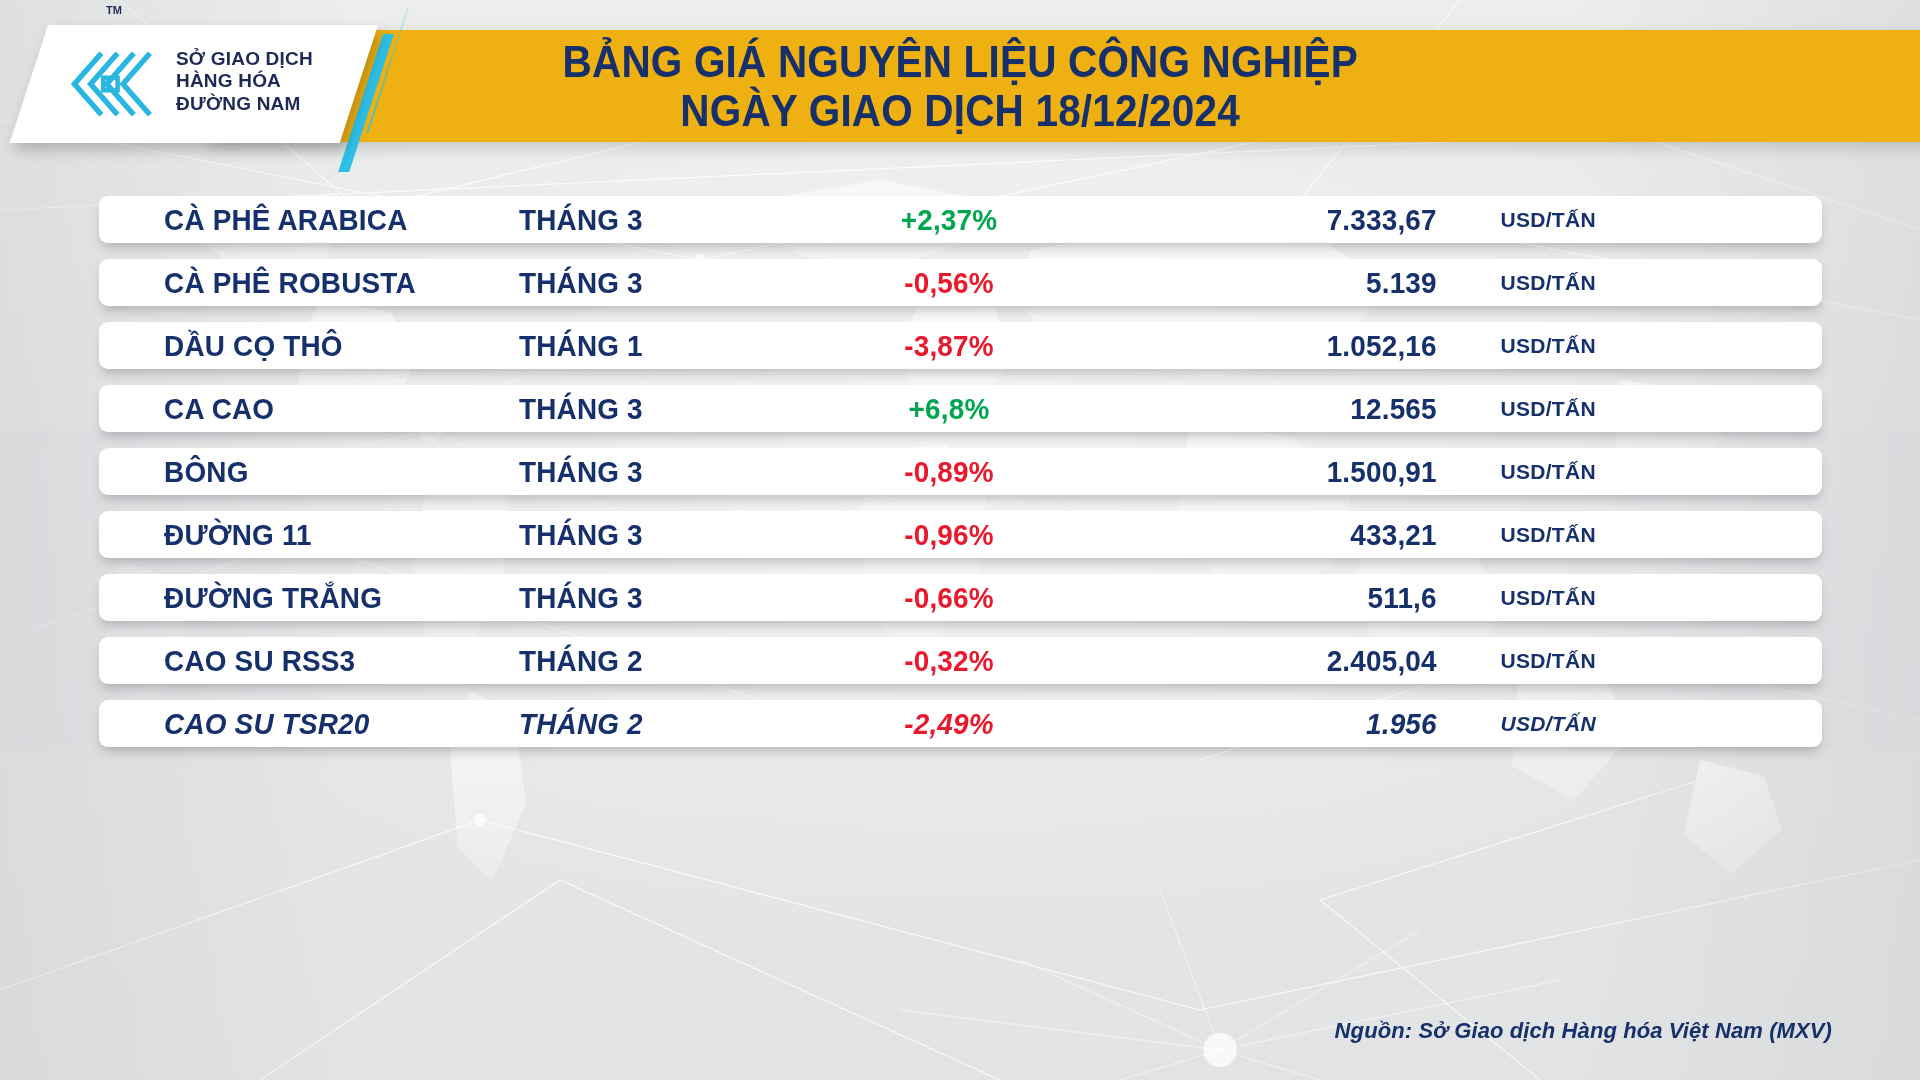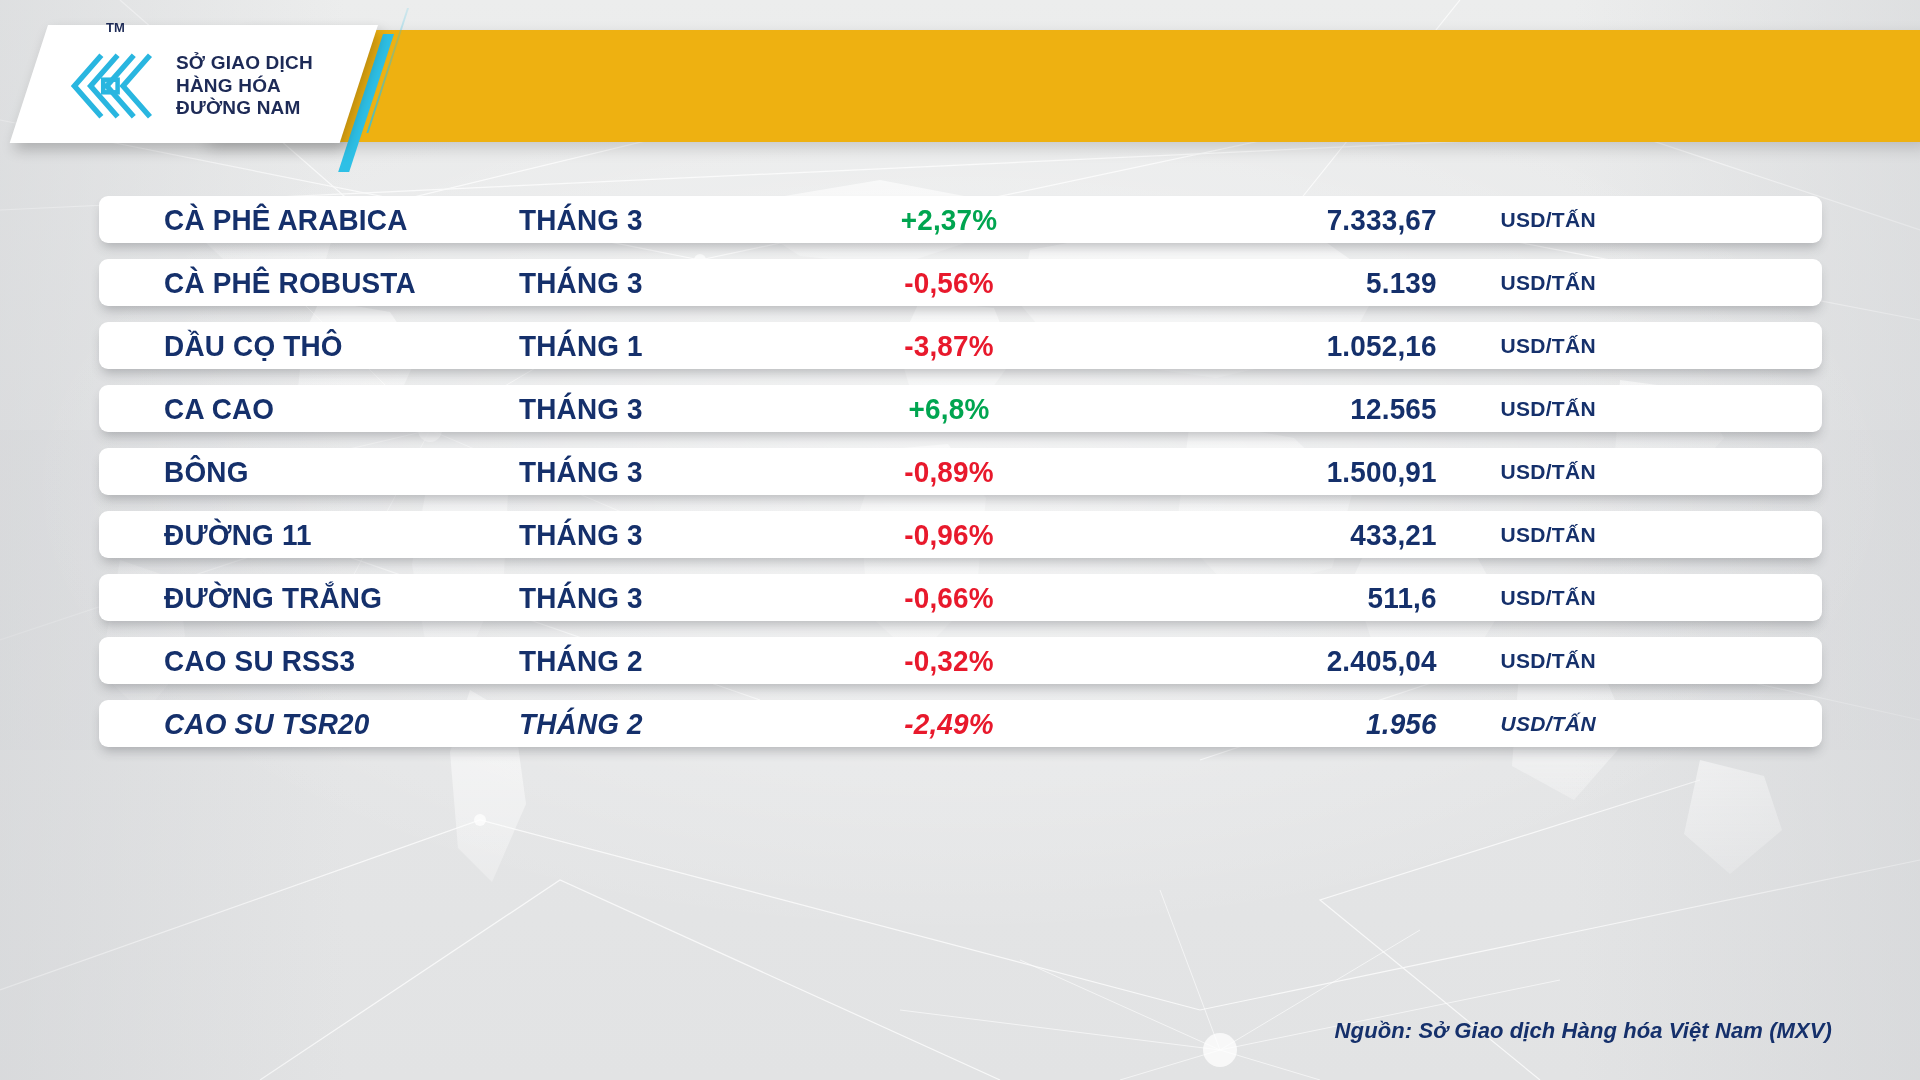--- a/index.html
+++ b/index.html
@@ -122,24 +122,24 @@
     left: 48px; top: 25px;
     width: 330px; height: 118px;
     background: #ffffff;
     transform: skewX(-18deg);
     transform-origin: top left;
     box-shadow: 6px 7px 14px rgba(0,0,0,0.22);
     z-index: 10;
   }
   #logo-inner {
     position: absolute;
-    left: 62px; top: 34px;
+    left: 62px; top: 48px;
     width: 300px; height: 104px;
     display: flex;
-    align-items: center;
+    align-items: flex-start;
     gap: 10px;
     z-index: 11;
   }
   #logo-mark { width: 104px; height: 72px; flex: 0 0 auto; }
   #logo-text-block {
     position: relative;
     display: flex;
     flex-direction: column;
     justify-content: center;
   }
@@ -147,22 +147,22 @@
     font-family: "Liberation Sans", sans-serif;
     font-weight: bold;
     color: #1d2a56;
     font-size: 19px;
     line-height: 1.18;
     letter-spacing: 0.2px;
     white-space: nowrap;
   }
   #logo-tm {
     position: absolute;
-    left: 106px; top: 20px;
-    font-size: 13px;
+    left: 106px; top: 4px;
+    font-size: 11px;
     font-weight: bold;
     color: #1d2a56;
     z-index: 12;
   }
 
   
   #table {
     position: absolute;
     left: 0; top: 196px;
     width: 1920px;
@@ -323,20 +323,24 @@
       </g>
     </svg>
     <div id="logo-text-block">
       <div class="logo-line">SỞ GIAO DỊCH</div>
       <div class="logo-line">HÀNG HÓA</div>
       <div class="logo-line">ĐƯỜNG NAM</div>
     </div>
   </div>
   <div id="logo-tm">TM</div>
 
+  <div id="header-title-wrap">
+    <div class="header-title-line">BẢNG GIÁ NGUYÊN LIỆU CÔNG NGHIỆP</div>
+    <div class="header-title-line">NGÀY GIAO DỊCH 18/12/2024</div>
+  </div>
 </div>
 
 <div id="table">
   <div class="row">
     <div class="cell c-name">CÀ PHÊ ARABICA</div>
     <div class="cell c-month">THÁNG 3</div>
     <div class="cell c-change up">+2,37%</div>
     <div class="cell c-price">7.333,67</div>
     <div class="cell c-unit">USD/TẤN</div>
   </div>

